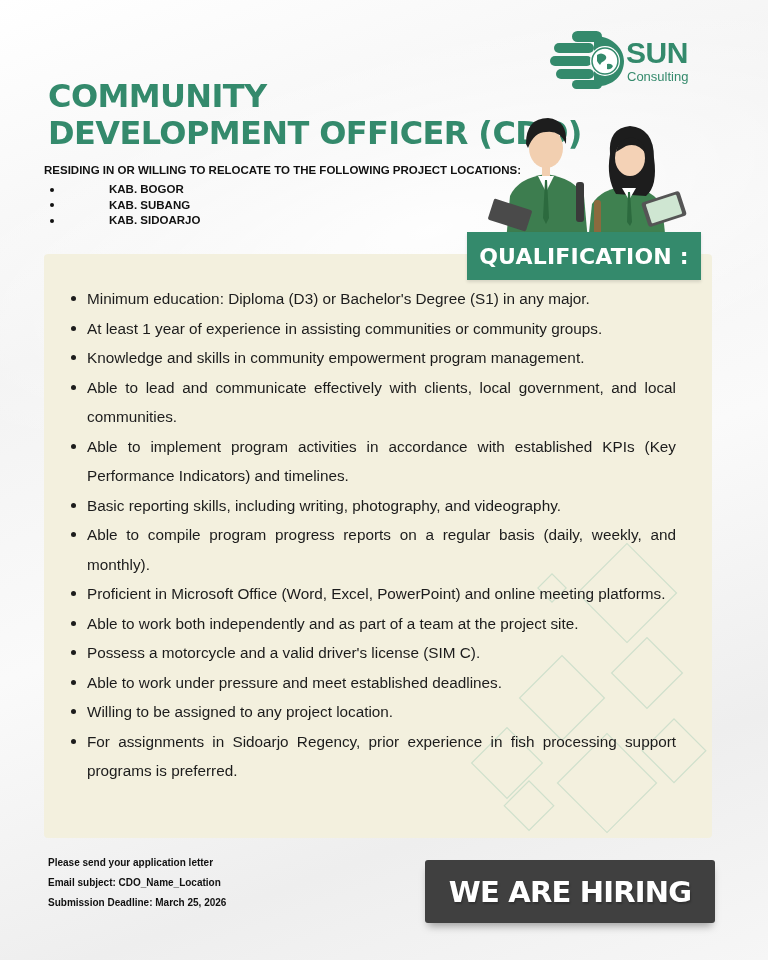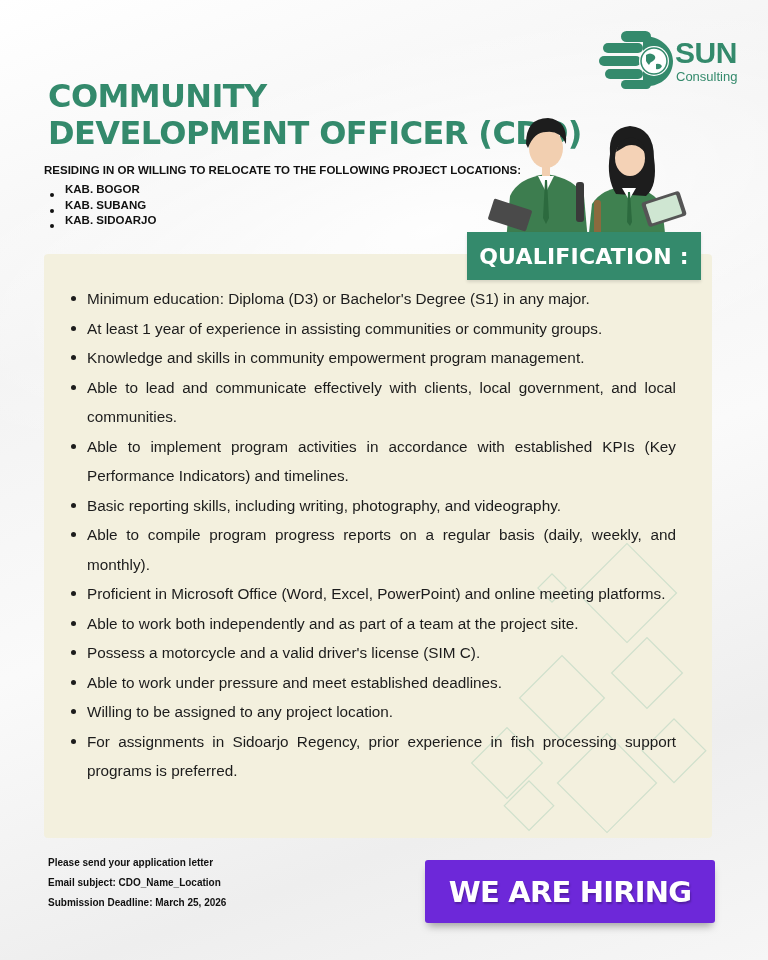--- a/index.html
+++ b/index.html
@@ -10,21 +10,21 @@
       background: linear-gradient(160deg, #ffffff 0%, #f3f3f3 30%, #fafafa 55%, #eeeeee 80%, #f6f6f6 100%);
       color: #1c1c1c;
     }
     .bg-swoosh {
       position: absolute; left: -120px; top: 40px; width: 1100px; height: 380px;
       border-radius: 50%;
       background: radial-gradient(ellipse at center, rgba(255,255,255,0.9) 0%, rgba(255,255,255,0) 70%);
       transform: rotate(-14deg);
     }
     
-    .logo { position: absolute; left: 599px; top: 28px; width: 150px; height: 62px; }
+    .logo { position: absolute; left: 550px; top: 28px; width: 150px; height: 62px; }
     .logo svg { position: absolute; left: 0; top: 0; }
     .logo-sun {
       position: absolute; left: 76px; top: 10px;
       font-family: "Liberation Sans", sans-serif; font-weight: 700;
       font-size: 30px; line-height: 30px; color: #348a6c; letter-spacing: -0.5px;
     }
     .logo-consulting {
       position: absolute; left: 77px; top: 42px;
       font-family: "Liberation Sans", sans-serif;
       font-size: 13px; line-height: 14px; color: #348a6c;
@@ -38,21 +38,21 @@
     .title .line { display: block; white-space: nowrap; }
     .reloc {
       position: absolute; left: 44px; top: 163px;
       font-family: "Liberation Sans", sans-serif; font-weight: 700;
       font-size: 11.5px; line-height: 14px; color: #111;
     }
     .locations { position: absolute; left: 50px; top: 182px; list-style: none; }
     .locations li {
       font-family: "Liberation Sans", sans-serif; font-weight: 700;
       font-size: 11.5px; line-height: 15px; color: #111;
-      display: flex; align-items: flex-end; margin-bottom: 0.5px;
+      display: flex; align-items: center; margin-bottom: 0.5px; gap: 44px;
     }
     .locations .dot { width: 4px; height: 4px; border-radius: 50%; background: #111; margin-right: 11px; }
     
     .illustration { position: absolute; left: 488px; top: 108px; width: 206px; height: 134px; }
     
     .qual-box {
       position: absolute; left: 44px; top: 254px; width: 668px; height: 584px;
       background: #f3f0de; border-radius: 4px; overflow: hidden;
     }
     .qual-box .pattern { position: absolute; right: 0; bottom: 0; }
@@ -80,21 +80,21 @@
     
     .contact {
       position: absolute; left: 48px; top: 853px;
       font-family: "Liberation Sans", sans-serif; font-weight: 700;
       font-size: 10px; line-height: 20px; color: #111;
     }
     .contact .email { color: #348a6c; }
     
     .hiring {
       position: absolute; left: 425px; top: 860px; width: 290px; height: 63px;
-      background: #6d28d9; border-radius: 3px;
+      background: #404040; border-radius: 3px;
       display: flex; align-items: center; justify-content: center;
       box-shadow: 0 6px 8px -3px rgba(0,0,0,0.35);
     }
     .hiring span {
       font-family: "DejaVu Sans", sans-serif; font-weight: 700;
       font-size: 29px; color: #fff; letter-spacing: -0.8px;
       text-shadow: 1px 2px 2px rgba(0,0,0,0.25);
     }
   </style>
 </head>

